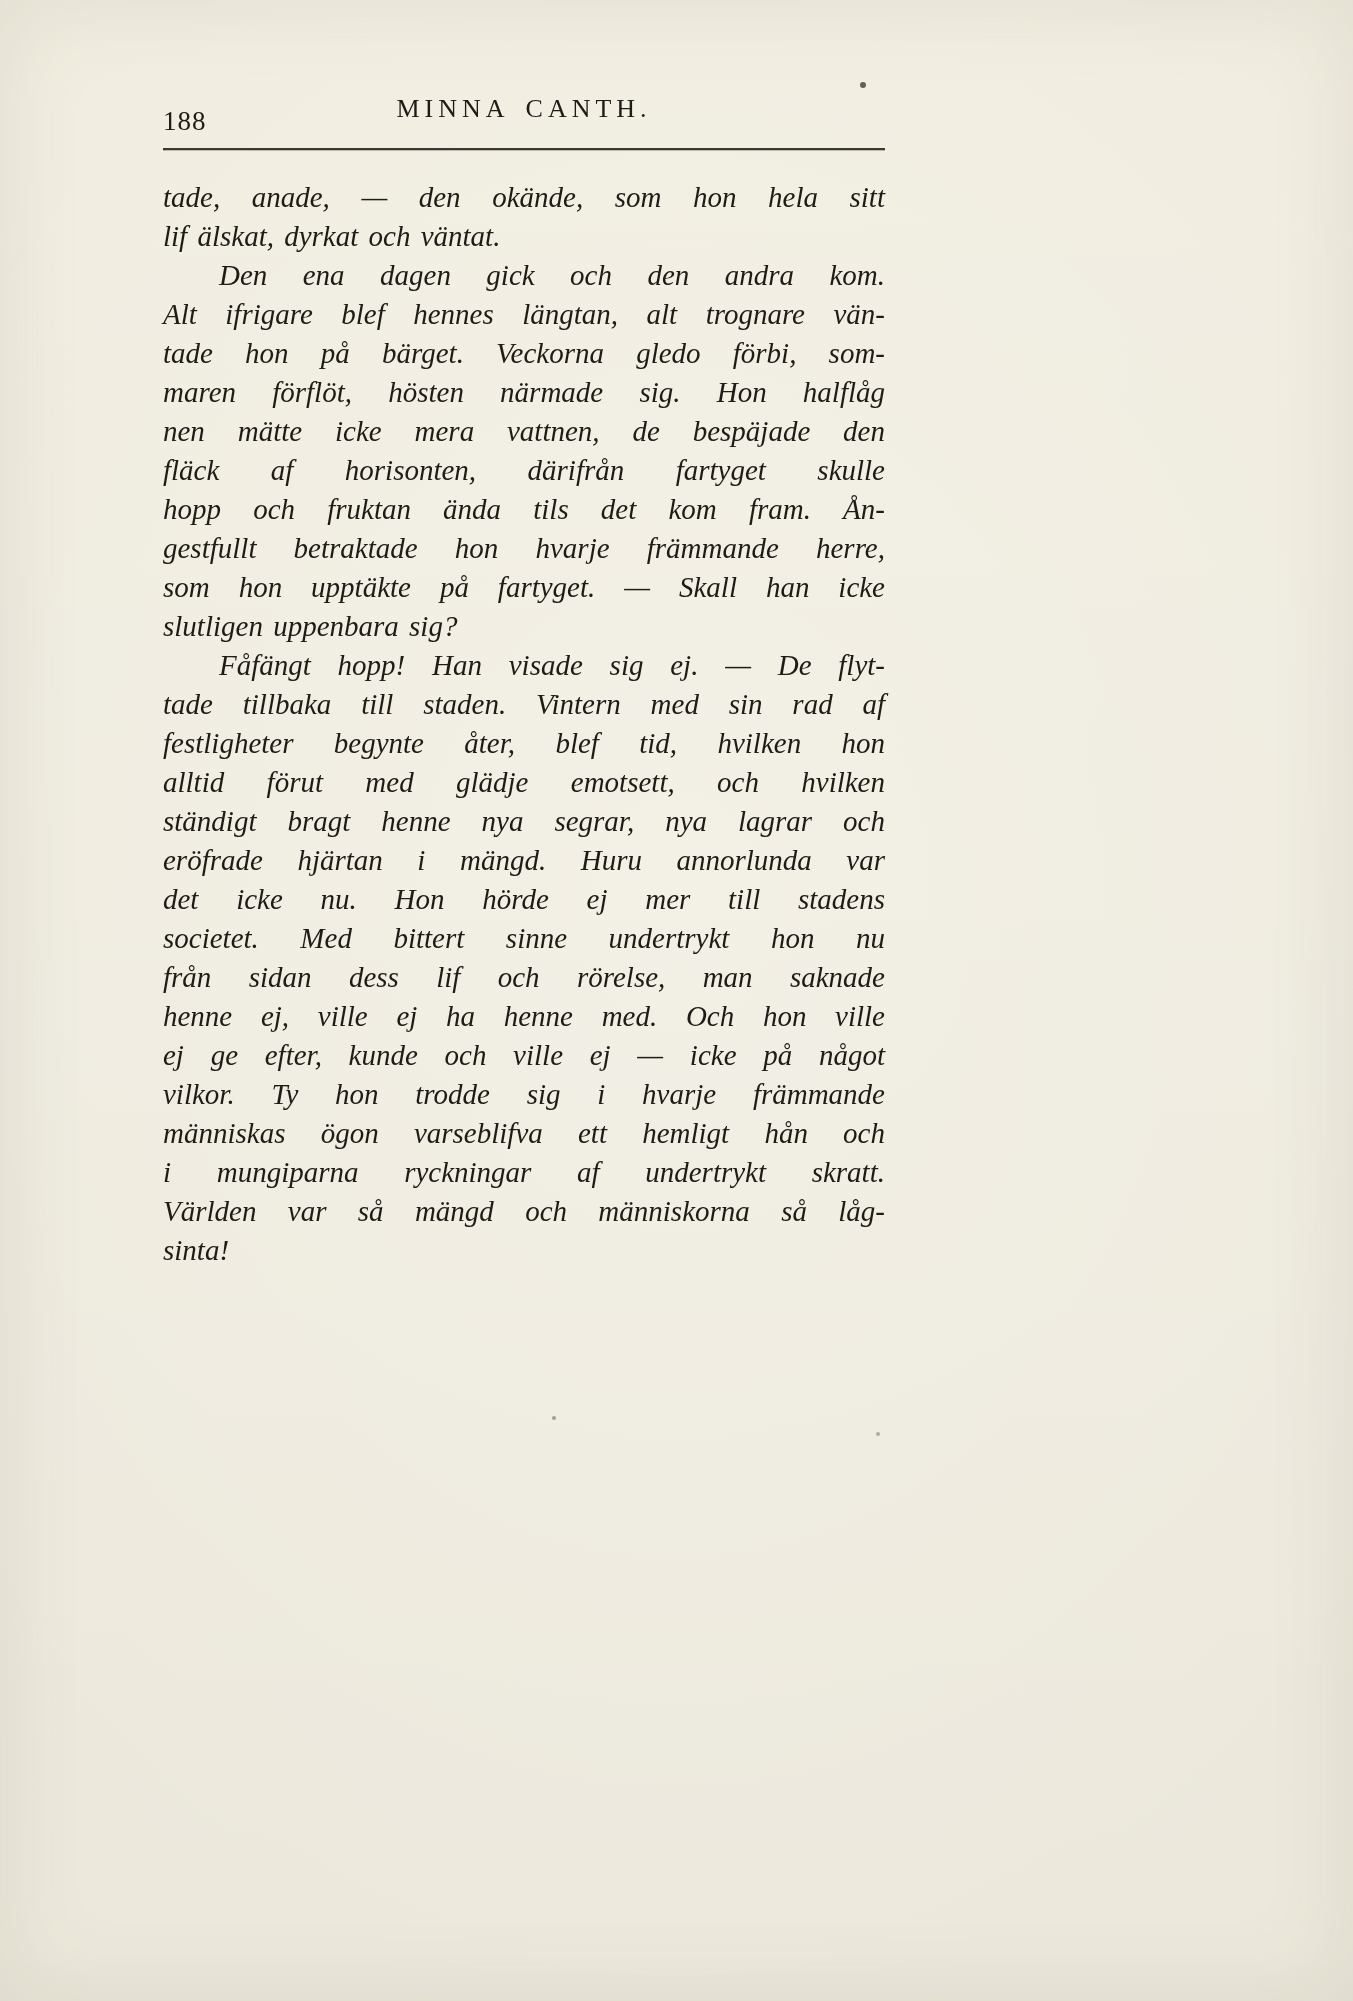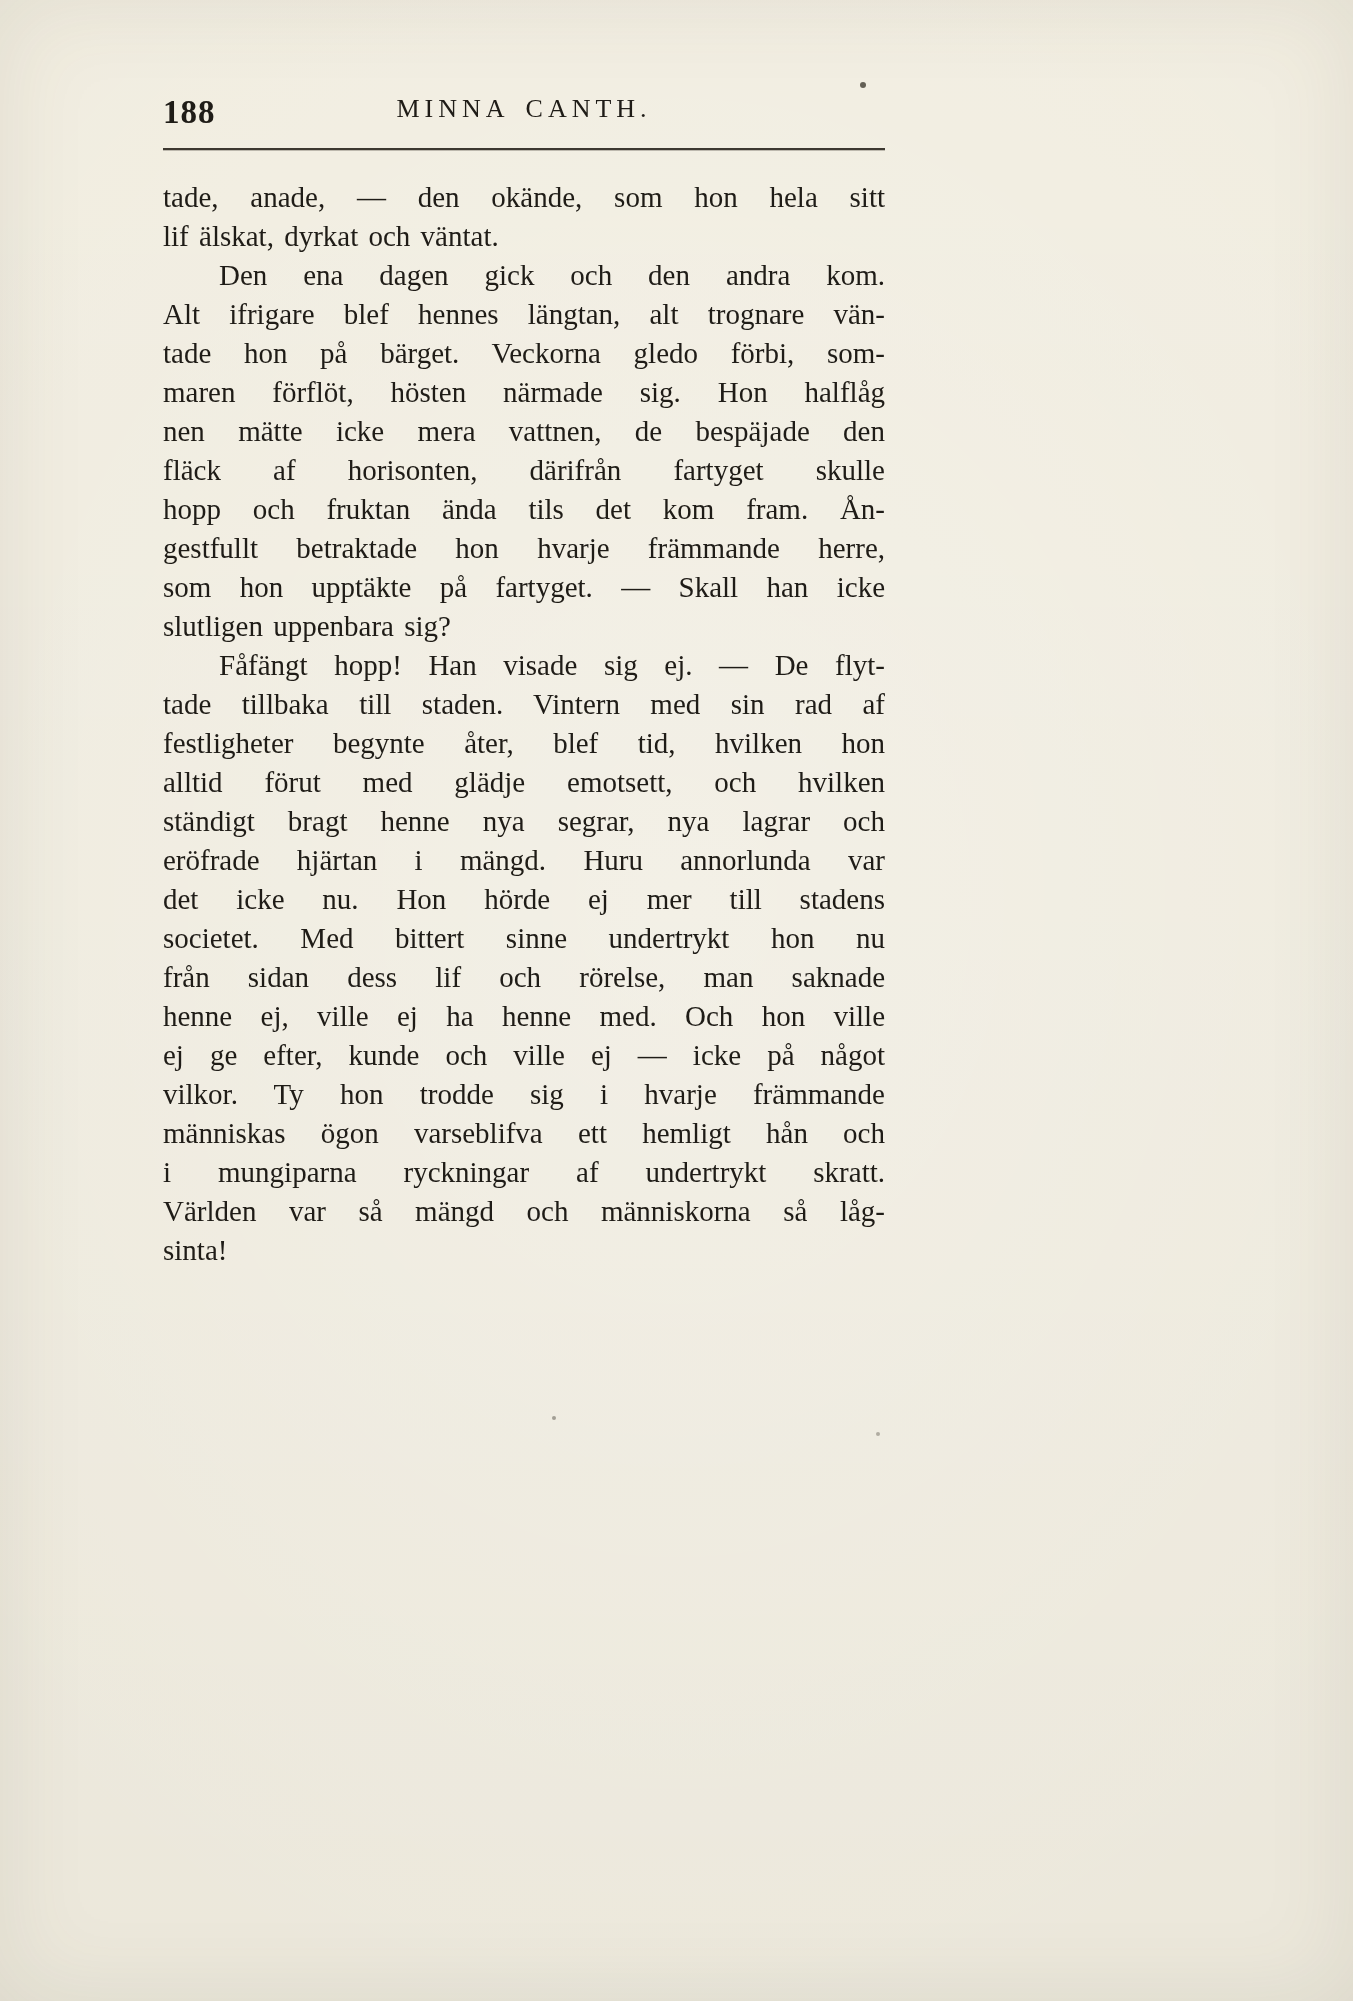--- a/index.html
+++ b/index.html
@@ -37,24 +37,23 @@
     left:163px;
     top:90px;
     width:722px;
   }
   .running-head{
     position:relative;
     height:46px;
   }
   .page-number{
     position:absolute;
-    left:0; top:4px;
-    font-size:33px;
+    left:0; top:16px;
+    font-size:27px;
     letter-spacing:1px;
-    font-weight:bold;
   }
   .header-title{
     position:absolute;
     left:0; right:0; top:4px;
     text-align:center;
     font-size:26px;
     letter-spacing:5px;
     word-spacing:6px;
     font-family:Liberation Serif, serif;
   }
@@ -62,20 +61,21 @@
     margin-top:12px;
     height:3px;
     border-top:2px solid rgba(30,25,18,0.85);
     border-bottom:1px solid rgba(30,25,18,0.25);
   }
   .body-text{
     margin-top:27px;
     font-size:29px;
     line-height:39px;
     word-spacing:3px;
+    font-style:italic;
   }
   .line{
     text-align:justify;
     text-align-last:justify;
     white-space:nowrap; 
   }
   .line.last{
     text-align-last:left;
     white-space:normal;
   }

